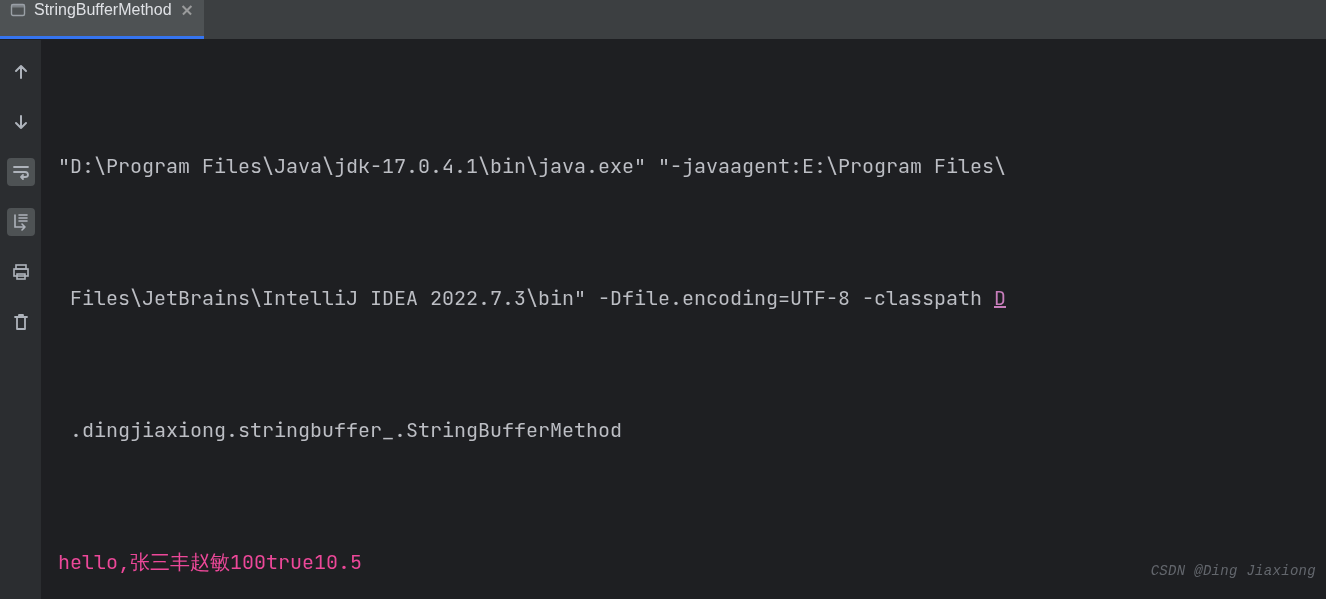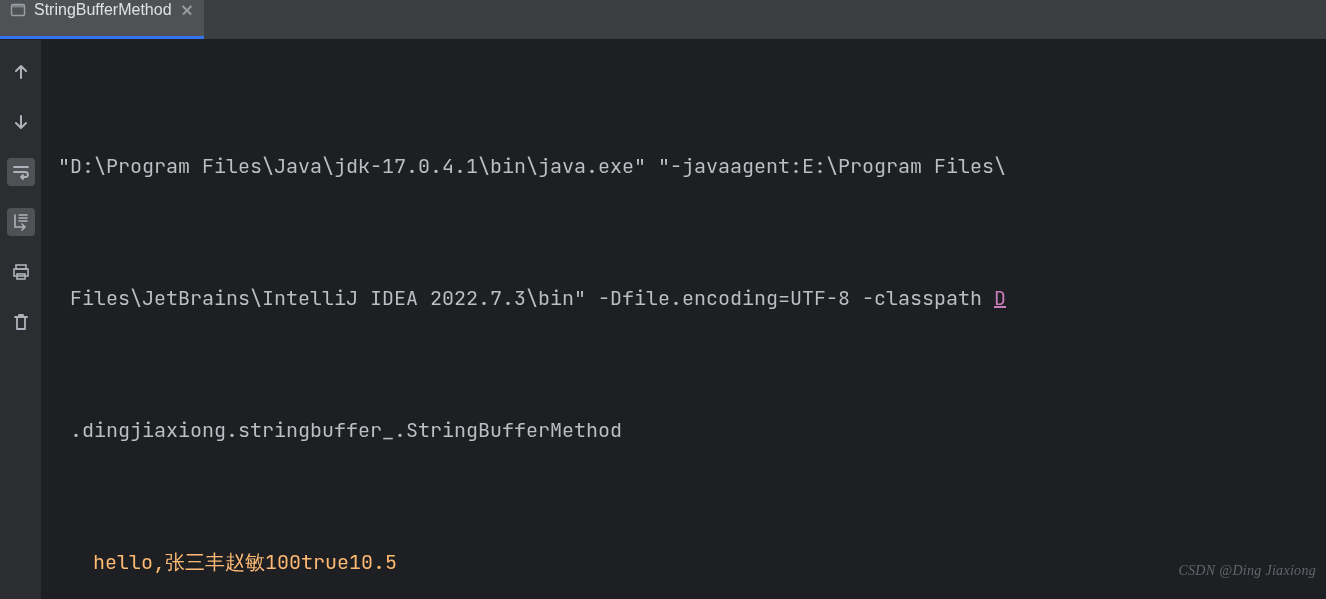--- a/index.html
+++ b/index.html
@@ -97,29 +97,28 @@
       position: relative;
     }
     .cmd-line {
       color: #bcbec4;
     }
     .link-char {
       color: #c77dbb;
       text-decoration: underline;
     }
     .output-line {
-      color: #fdba74;
-      margin-left: 35px;
+      color: #ec4899;
     }
     .watermark {
       position: absolute;
       bottom: 6px;
       right: 10px;
       color: #6f737a;
-      font-family: Liberation Serif, serif;
+      font-family: Liberation Mono, monospace;
       font-size: 14px;
       font-style: italic;
       opacity: 0.85;
       letter-spacing: 0.3px;
     }
   </style>
 </head>
 <body>
 
 <div class="tab-bar">

